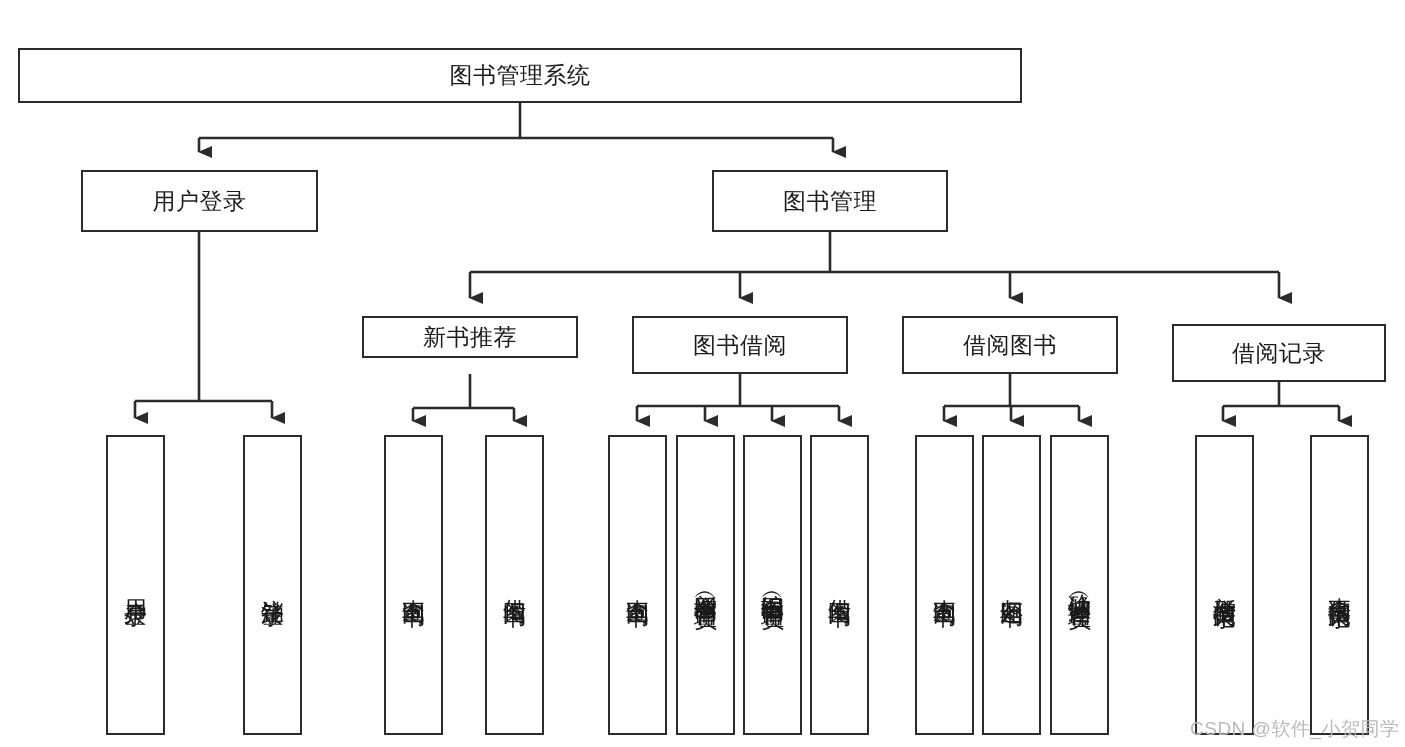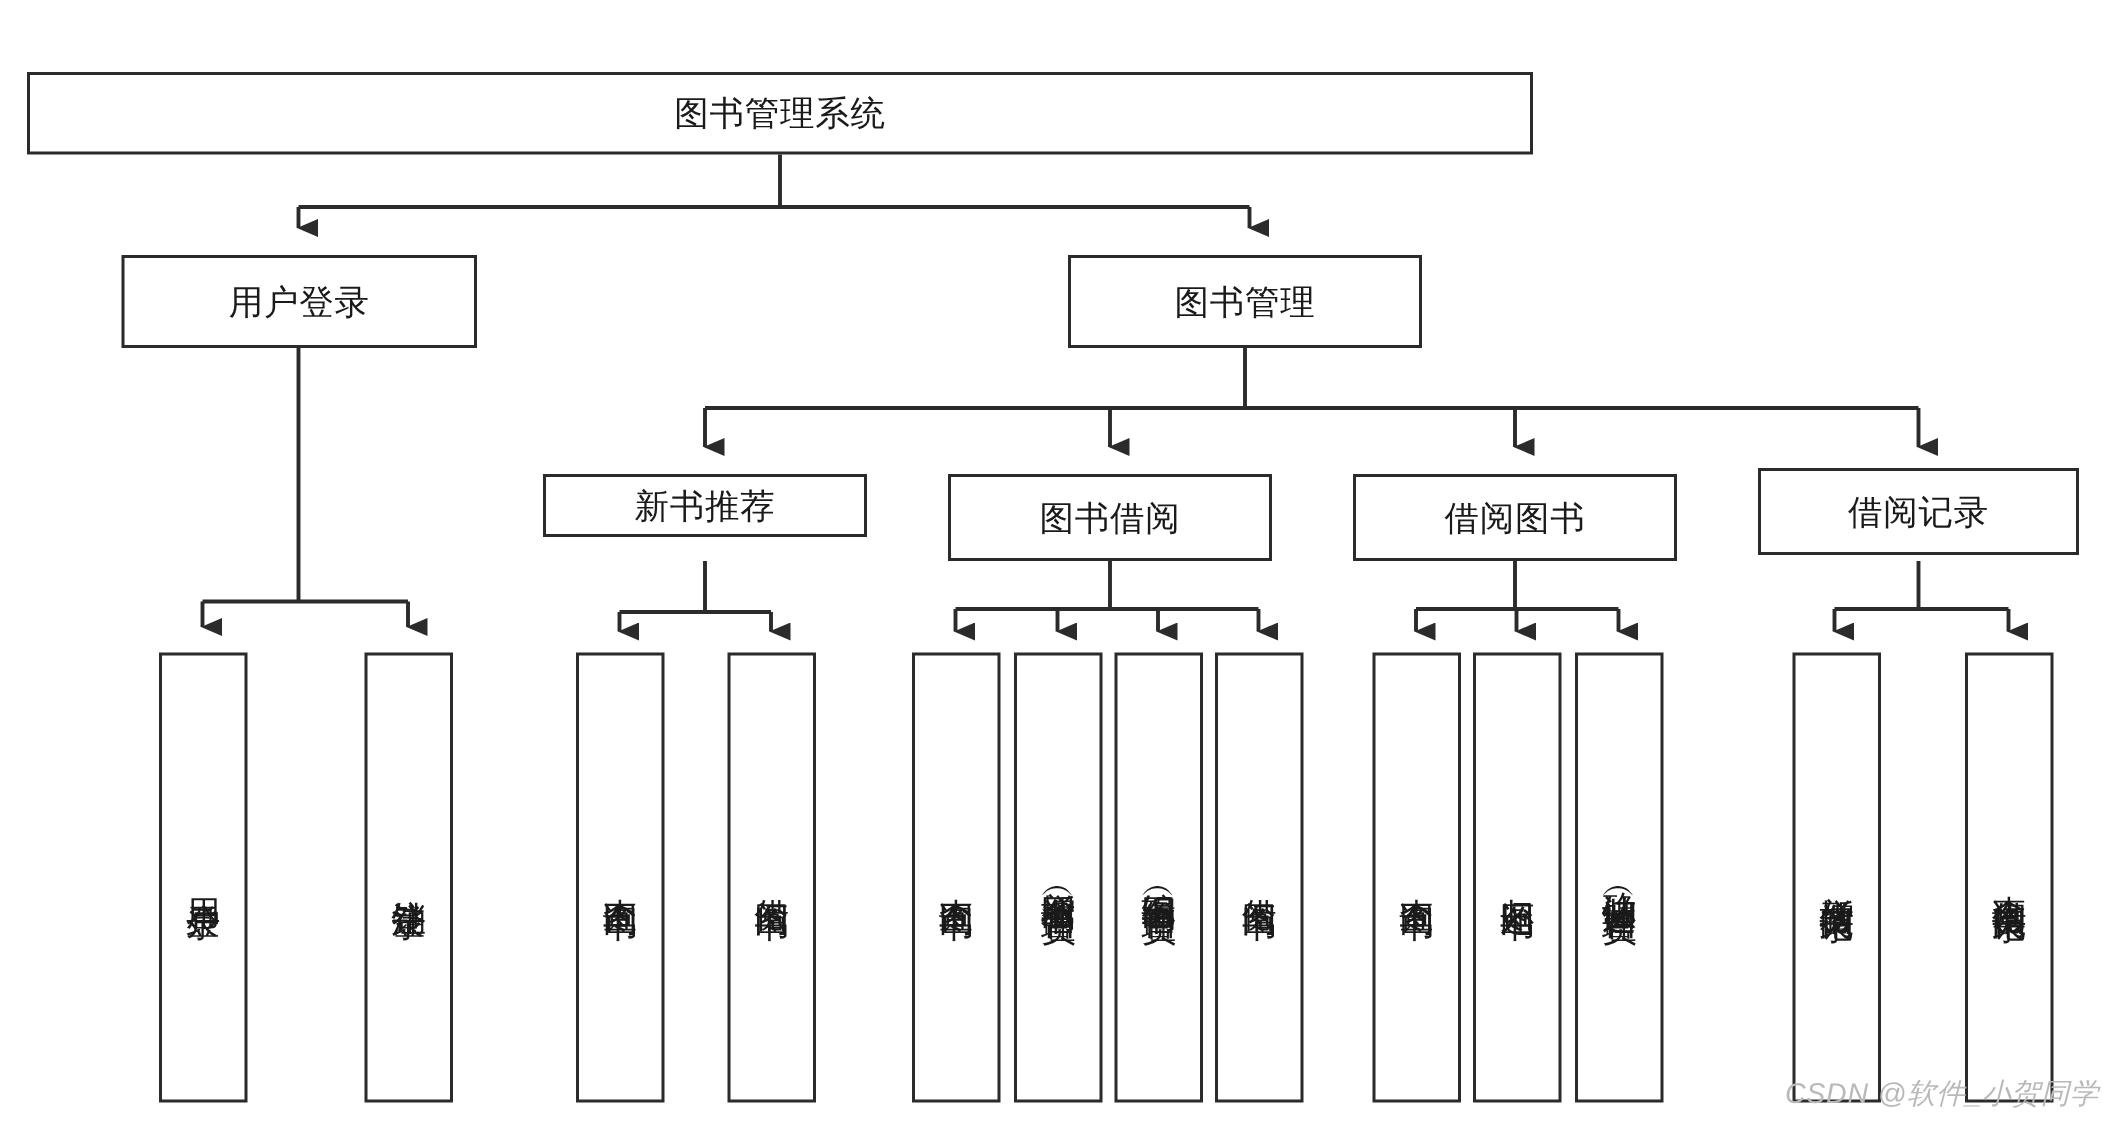--- a/index.html
+++ b/index.html
@@ -137,21 +137,21 @@
   </div>
 
   <div class="node horiz" style="left:632px; top:316px; width:216px; height:58px;">
     <span>图书借阅</span>
   </div>
 
   <div class="node horiz" style="left:902px; top:316px; width:216px; height:58px;">
     <span>借阅图书</span>
   </div>
 
-  <div class="node horiz" style="left:1172px; top:312px; width:214px; height:58px;">
+  <div class="node horiz" style="left:1172px; top:324px; width:214px; height:58px;">
     <span>借阅记录</span>
   </div>
 
   <div class="node vert" style="left:106px; top:435px; width:59px; height:300px;">
     <span class="vtext">用户登录</span>
   </div>
 
   <div class="node vert" style="left:243px; top:435px; width:59px; height:300px;">
     <span class="vtext">注销登录</span>
   </div>
@@ -193,15 +193,15 @@
   </div>
 
   <div class="node vert" style="left:1195px; top:435px; width:59px; height:300px;">
     <span class="vtext">新增借阅记录</span>
   </div>
 
   <div class="node vert" style="left:1310px; top:435px; width:59px; height:300px;">
     <span class="vtext">查询借阅记录</span>
   </div>
 
-  <div class="watermark" style="left:1190px; top:716px;font-style:italic;">CSDN @软件_小贺同学</div>
+  <div class="watermark" style="left:1190px; top:716px;">CSDN @软件_小贺同学</div>
 
 </div>
 
 </body></html>

